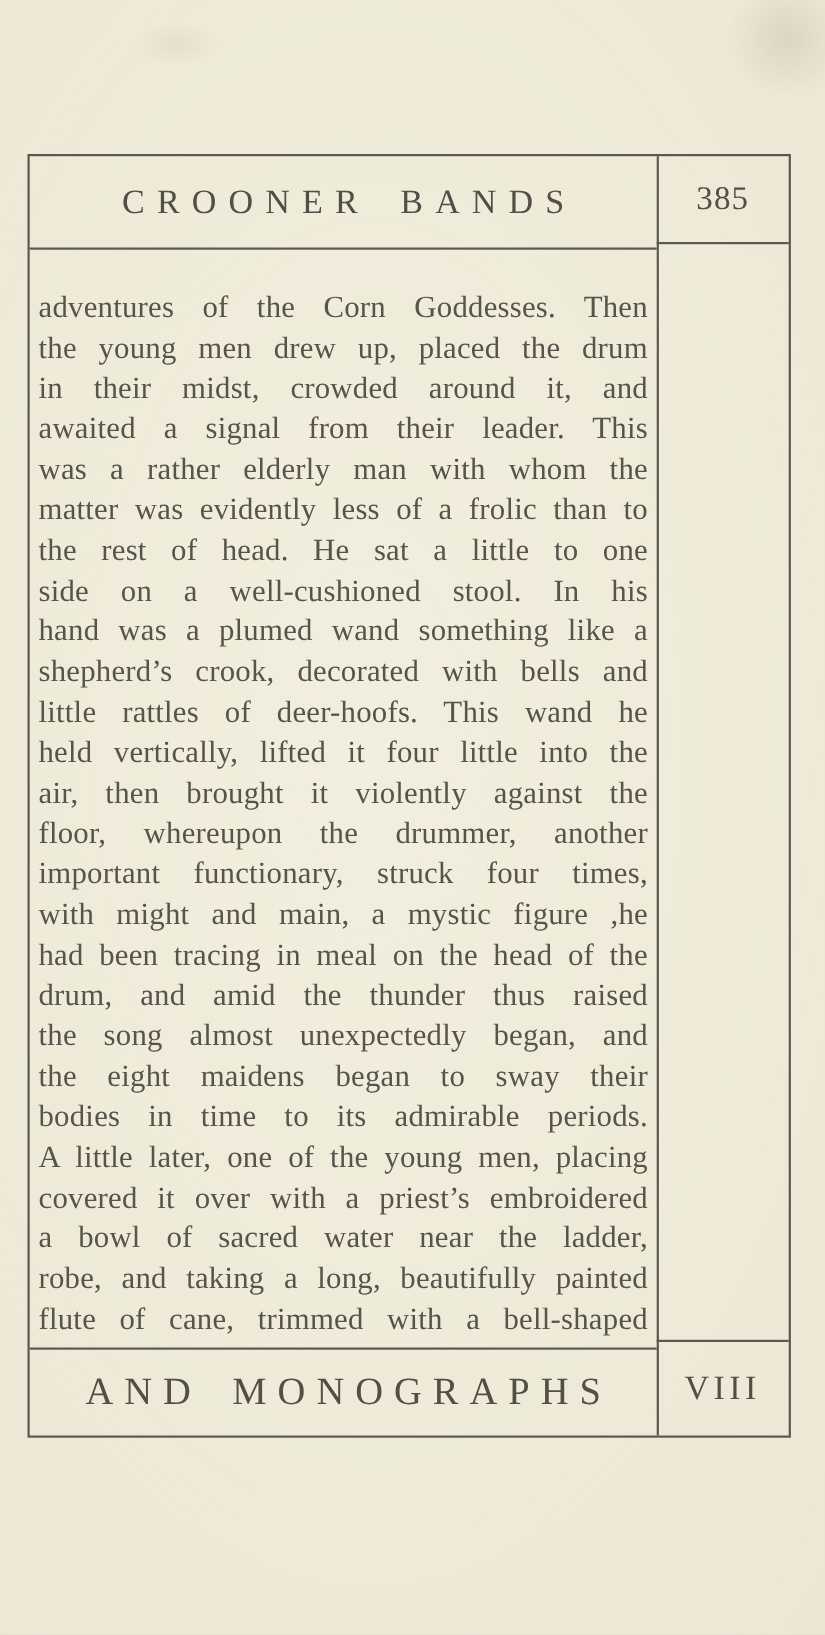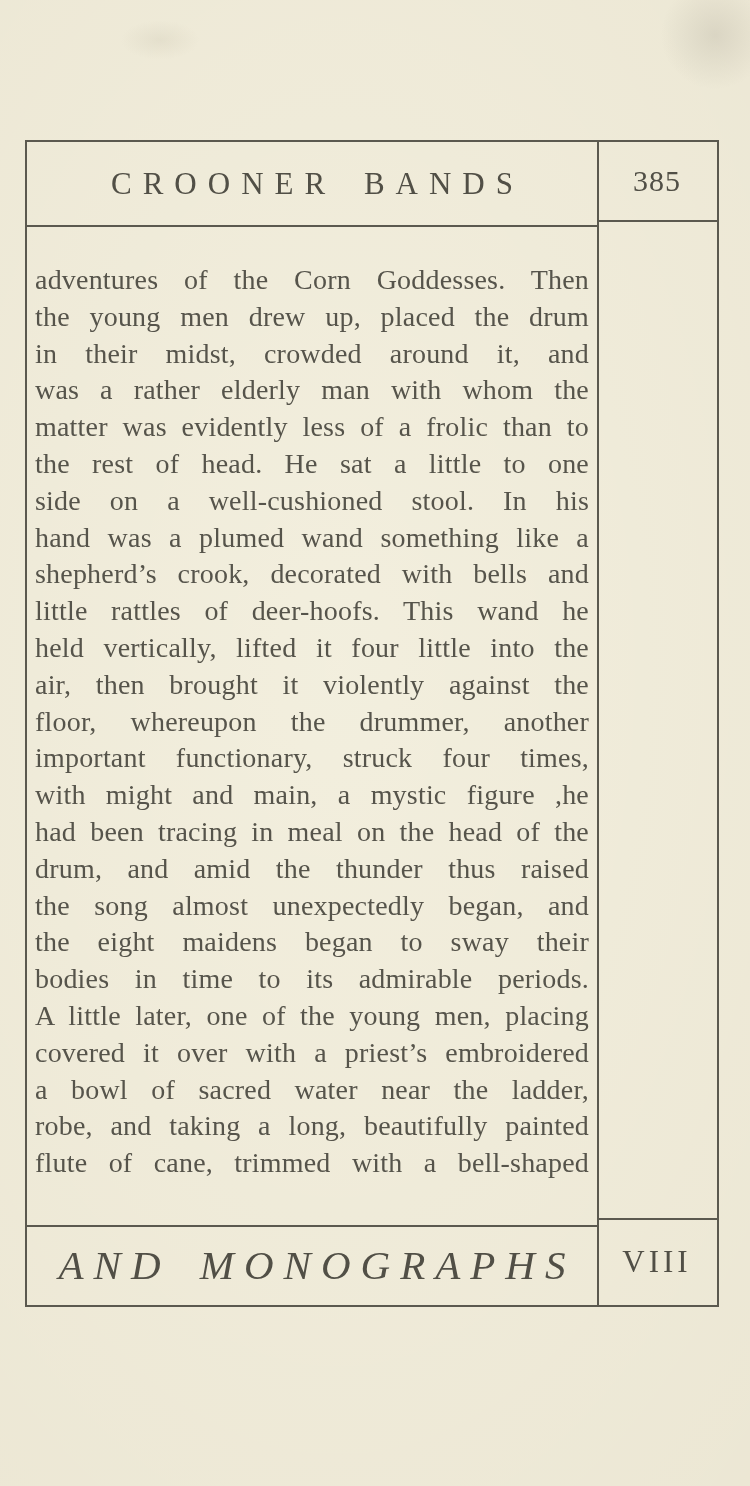--- a/index.html
+++ b/index.html
@@ -81,27 +81,26 @@
     text-indent: 11px;
     color: #514f46;
     white-space: nowrap;
   }
   .folio {
     font-size: 30px;
     letter-spacing: 1px;
     color: #514f46;
   }
   .running-foot {
-    font-size: 41px;
+    font-size: 35px;
     letter-spacing: 10px;
     word-spacing: 9px;
     text-indent: 10px;
     color: #514f46;
     white-space: nowrap;
-    font-style: italic;
   }
   .volume {
     font-size: 31px;
     letter-spacing: 4px;
     color: #514f46;
   }
   .body-text {
     position: absolute;
     left: 8px; top: 120px;
     width: 554px;
@@ -137,20 +136,21 @@
     </div>
 
     <div class="cell head-num-cell">
       <span class="folio">385</span>
     </div>
 
     <div class="body-text">
         <div class="bodyline">adventures of the Corn Goddesses. Then</div>
         <div class="bodyline">the young men drew up, placed the drum</div>
         <div class="bodyline">in their midst, crowded around it, and</div>
+        <div class="bodyline">awaited a signal from their leader. This</div>
         <div class="bodyline">was a rather elderly man with whom the</div>
         <div class="bodyline">matter was evidently less of a frolic than to</div>
         <div class="bodyline">the rest of head. He sat a little to one</div>
         <div class="bodyline">side on a well-cushioned stool. In his</div>
         <div class="bodyline">hand was a plumed wand something like a</div>
         <div class="bodyline">shepherd’s crook, decorated with bells and</div>
         <div class="bodyline">little rattles of deer-hoofs. This wand he</div>
         <div class="bodyline">held vertically, lifted it four little into the</div>
         <div class="bodyline">air, then brought it violently against the</div>
         <div class="bodyline">floor, whereupon the drummer, another</div>

